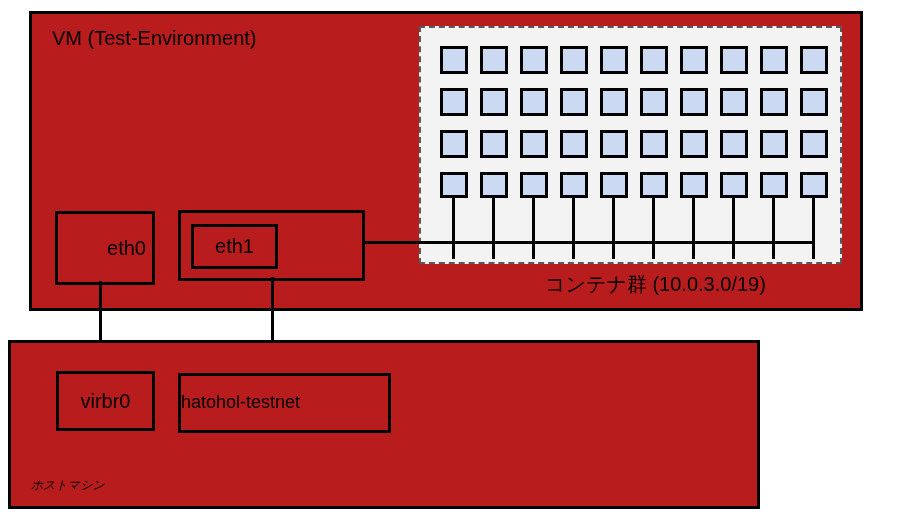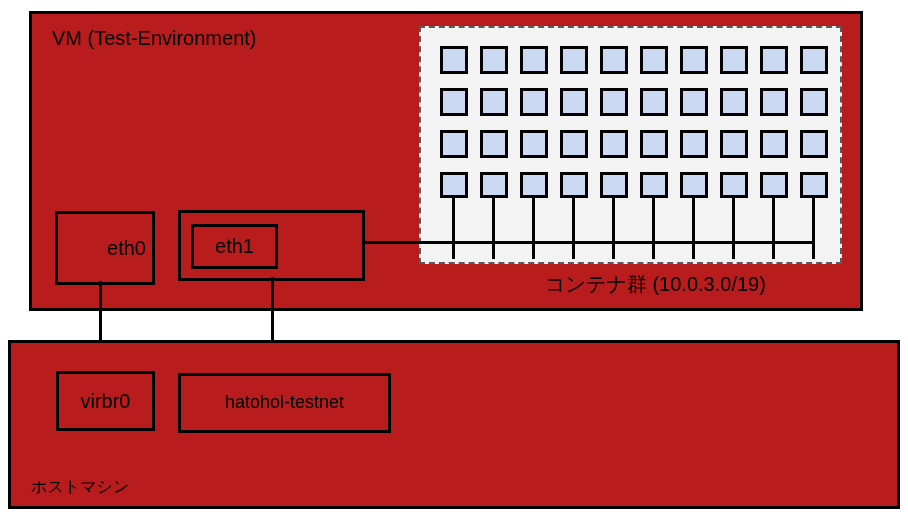--- a/index.html
+++ b/index.html
@@ -67,31 +67,31 @@
   }
   .containers-label { left: 545px; top: 271px; font-size: 20px; }
 
   
   .line { position: absolute; background: #000000; }
   .bus-line   { left: 362px; top: 241px; width: 450px; height: 3px; }
   .line-eth0  { left: 99px;  top: 281px; width: 3px;  height: 90px; }
   .line-eth1  { left: 271px; top: 277px; width: 3px;  height: 96px; }
 
   
-  .host-box { left: 8px; top: 340px; width: 892px; height: 169px; }
-  .host-title { left: 20px; top: 134px; font-size: 16px; }
+  .host-box { left: 8px; top: 340px; width: 752px; height: 169px; }
+  .host-title { left: 20px; top: 134px; font-size: 12px; font-style: italic; }
   .virbr0-box {
     left: 45px; top: 28px; width: 99px; height: 60px;
     display: flex; align-items: center; justify-content: center;
     font-size: 20px;
   }
   .testnet-box {
     left: 167px; top: 30px; width: 213px; height: 60px;
-    display: flex; flex-direction: column;
-    align-items: center; justify-content: center;
+    display: flex; flex-direction: row;
+    align-items: center; justify-content: space-between;
     font-size: 18px; line-height: 1.2;
     text-align: center;
   }
 </style>
 </head>
 <body>
 
 <div class="canvas">
 
   <div class="box vm-box">

